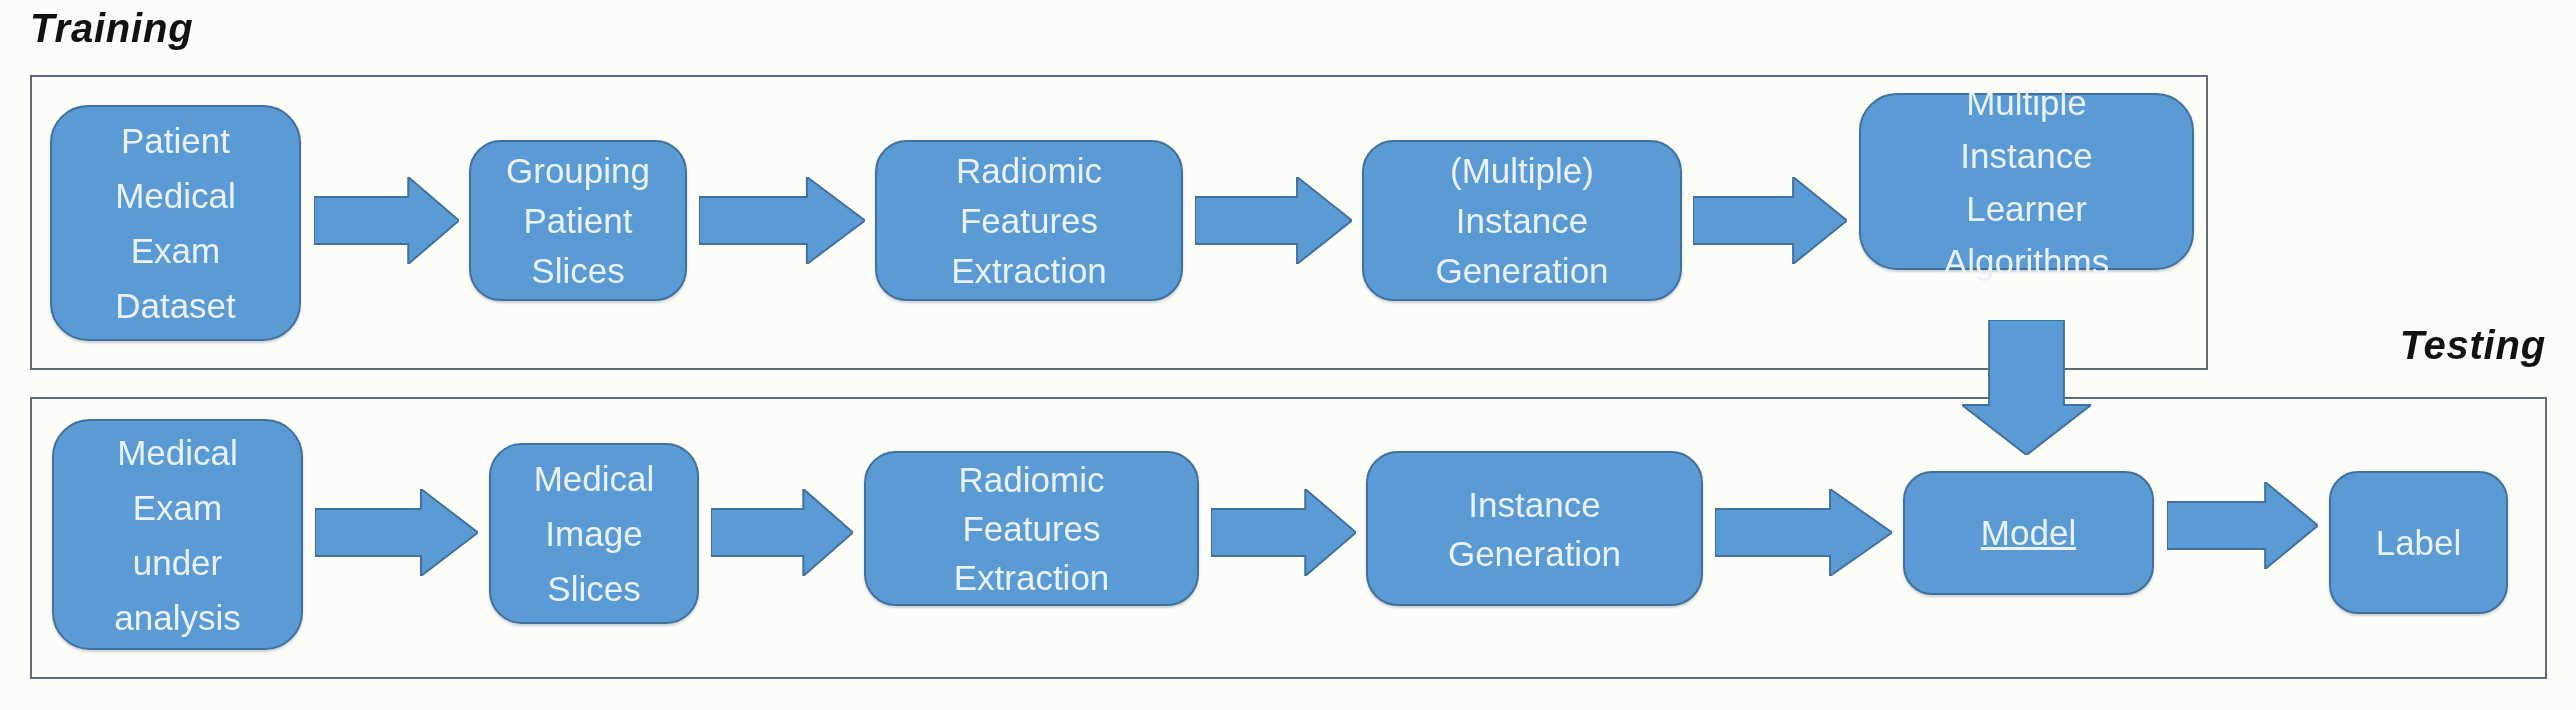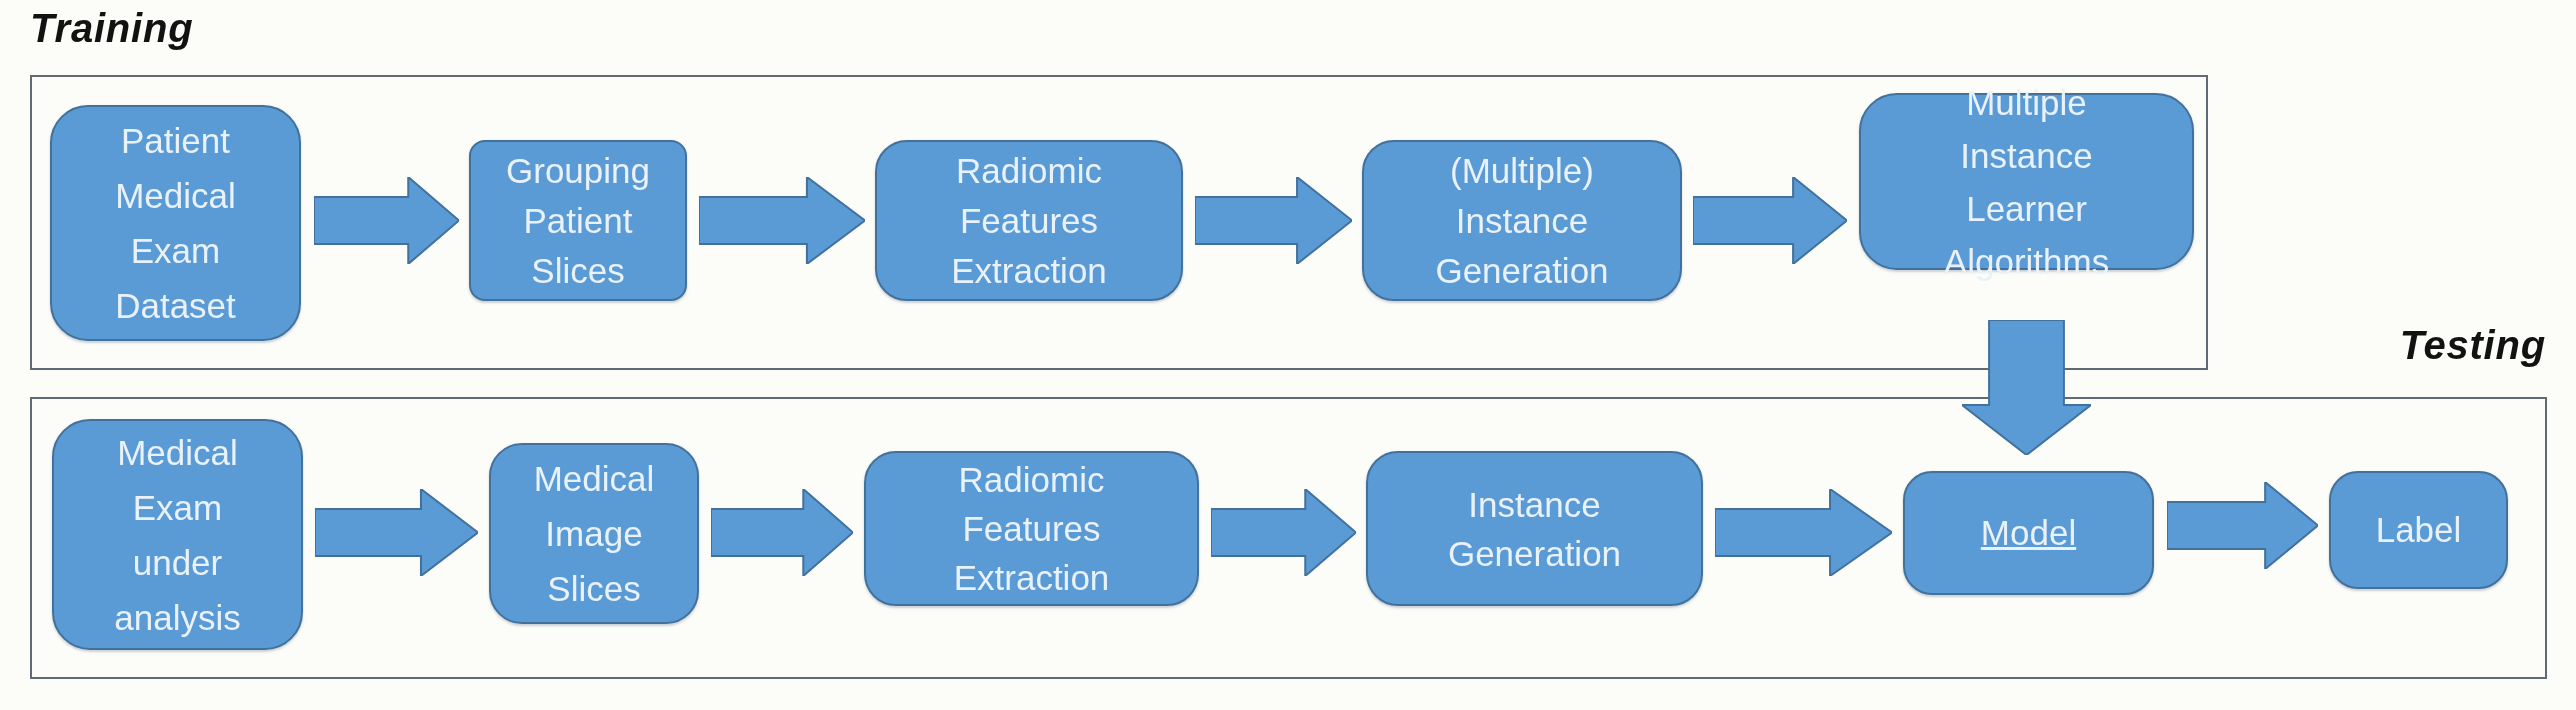--- a/index.html
+++ b/index.html
@@ -110,21 +110,21 @@
     <polygon points="0,23 65,23 65,0 100,50 65,100 65,77 0,77"></polygon>
     </svg>
   <svg class="arrow" style="left:2167px; top:482px; width:151px; height:87px;" viewBox="0 0 100 100" preserveAspectRatio="none">
     <polygon points="0,23 65,23 65,0 100,50 65,100 65,77 0,77"></polygon>
     </svg>
 
   <div class="node" style="left:50px; top:105px; width:251px; height:236px; border-radius:38px; line-height:55px;">Patient
 Medical
 Exam
 Dataset</div>
-  <div class="node" style="left:469px; top:140px; width:218px; height:161px; border-radius:16px; line-height:50px;">Grouping
+  <div class="node" style="left:469px; top:140px; width:218px; height:161px; border-radius:32px; line-height:50px;">Grouping
 Patient
 Slices</div>
   <div class="node" style="left:875px; top:140px; width:308px; height:161px; border-radius:32px; line-height:50px;">Radiomic
 Features
 Extraction</div>
   <div class="node" style="left:1362px; top:140px; width:320px; height:161px; border-radius:32px; line-height:50px;">(Multiple)
 Instance
 Generation</div>
   <div class="node" style="left:1859px; top:93px; width:335px; height:177px; border-radius:38px; line-height:53px;">Multiple
 Instance
@@ -137,16 +137,16 @@
 analysis</div>
   <div class="node" style="left:489px; top:443px; width:210px; height:181px; border-radius:33px; line-height:55px;">Medical
 Image
 Slices</div>
   <div class="node" style="left:864px; top:451px; width:335px; height:155px; border-radius:32px; line-height:49px;">Radiomic
 Features
 Extraction</div>
   <div class="node" style="left:1366px; top:451px; width:337px; height:155px; border-radius:32px; line-height:49px;">Instance
 Generation</div>
   <div class="node" style="left:1903px; top:471px; width:251px; height:124px; border-radius:29px;text-decoration:underline;">Model</div>
-  <div class="node" style="left:2329px; top:471px; width:179px; height:118px; border-radius:29px;">Label</div>
+  <div class="node" style="left:2329px; top:471px; width:179px; height:143px; border-radius:29px;">Label</div>
 
 </div>
 
 
 </body></html>

